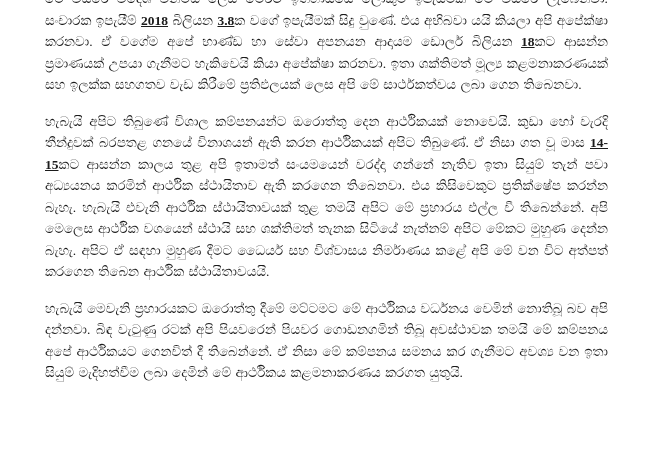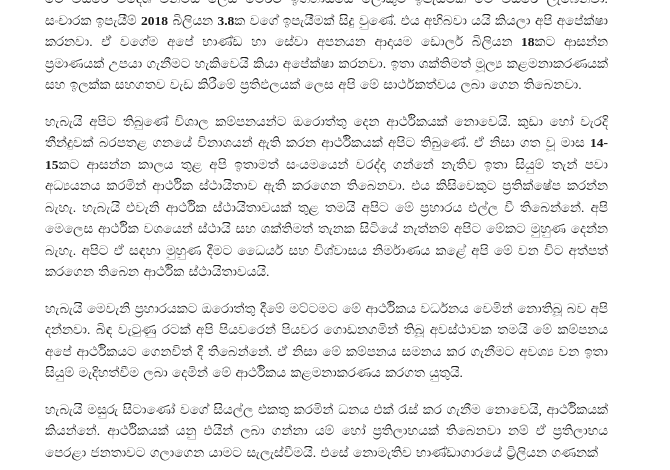--- a/index.html
+++ b/index.html
@@ -34,25 +34,25 @@
     color: #1b1b1b;
     word-spacing: 1px;
   }
   
   .para.clipped-top {
     margin-top: -12px;
   }
   .para b {
     font-weight: bold;
     font-family: "Liberation Serif", "DejaVu Serif", serif;
+    text-decoration: underline;
   }
 </style>
 </head>
 <body>
 
 <div class="page">
   <div class="text-block">
     <p class="para clipped-top num-bold">මේ වසරේ විදේශ විනිමය ලෙස මෙරට ඉතිහාසයේ ලොකුම ඉපැයීමක් මේ වසරේ ලැබෙනවා. සංචාරක ඉපැයීම් <b>2018</b> බිලියන <b>3.8</b>ක වගේ ඉපැයීමක් සිදු වුණේ. එය අභිබවා යයි කියලා අපි අපේක්ෂා කරනවා. ඒ වගේම අපේ භාණ්ඩ හා සේවා අපනයන ආදායම ඩොලර් බිලියන <b>18</b>කට ආසන්න ප්‍රමාණයක් උපයා ගැනීමට හැකිවෙයි කියා අපේක්ෂා කරනවා.  ඉතා ශක්තිමත් මූල්‍ය කළමනාකරණයක් සහ ඉලක්ක සහගතව වැඩ කිරීමේ ප්‍රතිඵලයක් ලෙස අපි මේ සාර්ථකත්වය ලබා ගෙන තිබෙනවා.</p>
     <p class="para num-bold">හැබැයි අපිට තිබුණේ විශාල කම්පනයන්ට ඔරොත්තු දෙන ආර්ථිකයක් නොවෙයි. කුඩා හෝ වැරදි තීන්දුවක් බරපතළ ගනයේ විනාශයන් ඇති කරන ආර්ථිකයක් අපිට තිබුණේ. ඒ නිසා ගත වූ මාස <b>14-15</b>කට ආසන්න කාලය තුළ අපි ඉතාමත් සංයමයෙන් වරද්දා ගන්නේ නැතිව ඉතා සියුම් තැන් පවා අධ්‍යයනය කරමින් ආර්ථික ස්ථායිතාව ඇති කරගෙන තිබෙනවා. එය කිසිවෙකුට ප්‍රතික්ෂේප කරන්න බැහැ. හැබැයි එවැනි ආර්ථික ස්ථායිතාවයක් තුළ තමයි අපිට මේ ප්‍රහාරය එල්ල වී තිබෙන්නේ. අපි මෙලෙස ආර්ථික වශයෙන් ස්ථායි සහ ශක්තිමත් තැනක සිටියේ නැත්නම් අපිට මේකට මුහුණ දෙන්න බැහැ. අපිට ඒ සඳහා මුහුණ දීමට ධෛර්ය සහ විශ්වාසය නිර්මාණය කළේ අපි මේ වන විට අත්පත් කරගෙන තිබෙන ආර්ථික ස්ථායිතාවයයි.</p>
     <p class="para num-bold">හැබැයි මෙවැනි ප්‍රහාරයකට ඔරොත්තු දීමේ මට්ටමට මේ ආර්ථිකය වර්ධනය වෙමින් නොතිබූ බව අපි දන්නවා. බිඳ වැටුණු රටක් අපි පියවරෙන් පියවර ගොඩනගමින් තිබූ අවස්ථාවක තමයි මේ කම්පනය අපේ ආර්ථිකයට ගෙනවිත් දී තිබෙන්නේ. ඒ නිසා මේ කම්පනය සමනය කර ගැනීමට අවශ්‍ය වන ඉතා සියුම් මැදිහත්වීම ලබා දෙමින් මේ ආර්ථිකය කළමනාකරණය කරගත යුතුයි.</p>
-    <p class="para num-bold">හැබැයි මසුරු සිටාණෝ වගේ සියල්ල එකතු කරමින් ධනය එක් රැස් කර ගැනීම නොවෙයි, ආර්ථිකයක් කියන්නේ. ආර්ථිකයක් යනු එයින් ලබා ගන්නා යම් හෝ ප්‍රතිලාභයක් තිබෙනවා නම් ඒ ප්‍රතිලාභය පෙරළා ජනතාවට ගලාගෙන යාමට සැලැස්වීමයි. එසේ නොමැතිව භාණ්ඩාගාරයේ ට්‍රිලියන ගණනක්</p>
   </div>
 </div>
 
 </body></html>

